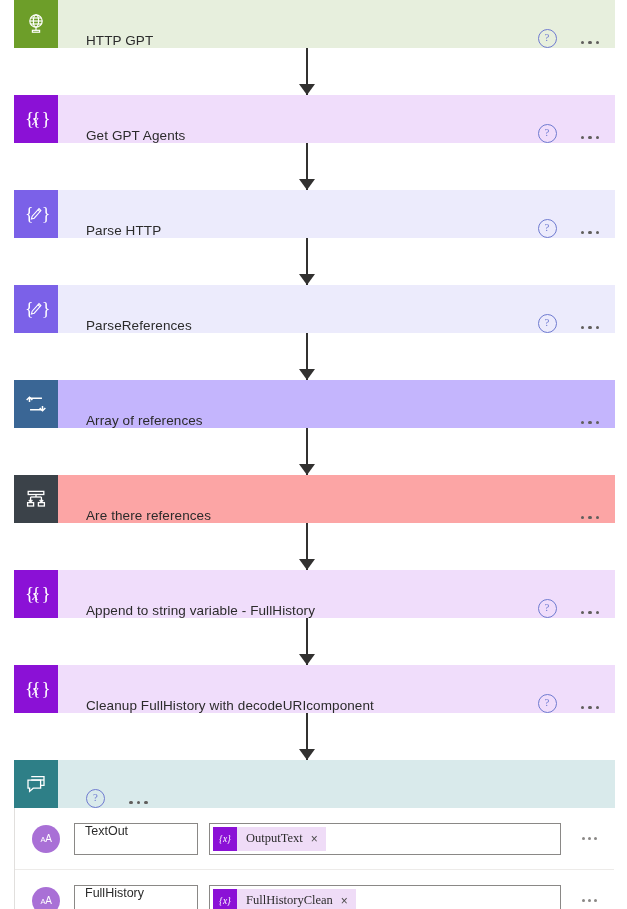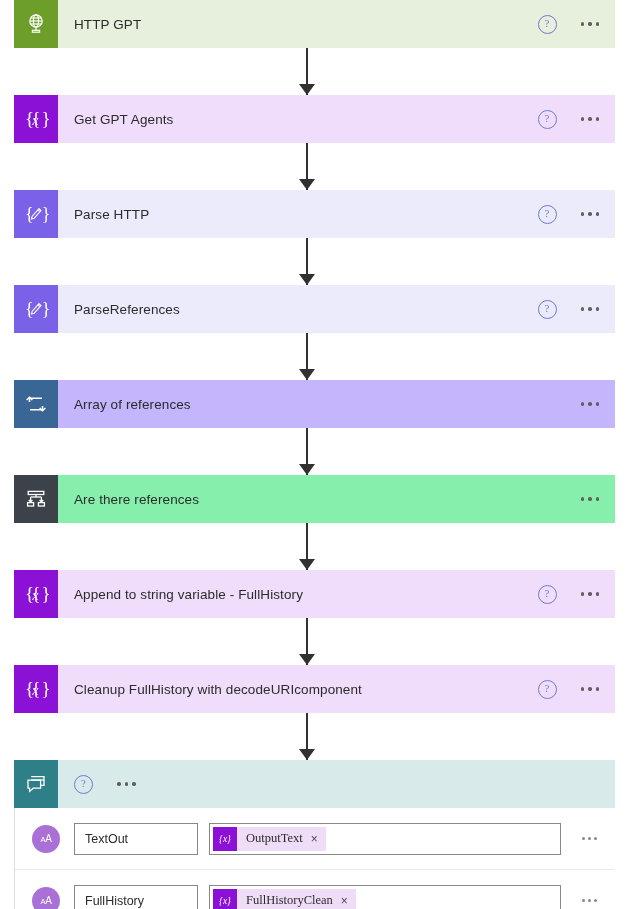--- a/index.html
+++ b/index.html
@@ -61,22 +61,22 @@
   .card .icon-box {
     width: 44px;
     min-width: 44px;
     display: flex;
     align-items: center;
     justify-content: center;
   }
   .card .body {
     flex: 1;
     display: flex;
-    align-items: center;
-    padding: 0 14px 0 16px;
+    align-items: flex-end;
+    padding: 0 14px 0 28px;
     min-width: 0;
   }
   .card .title {
     flex: 1;
     font-size: 13.5px;
     color: #2b2b2b;
     white-space: nowrap;
     overflow: hidden;
     text-overflow: ellipsis;
     letter-spacing: .1px;
@@ -144,21 +144,20 @@
     margin-right: 14px;
   }
   .avatar .sm { font-size: 7.5px; position: relative; top: 1px; }
   .key-field {
     width: 124px;
     min-width: 124px;
     height: 32px;
     border: 1px solid #8a8886;
     background: #ffffff;
     display: flex;
-    align-items: center;
     padding: 0 10px;
     box-sizing: border-box;
     font-size: 12.5px;
     color: #2b2b2b;
     margin-right: 11px;
   }
   .val-field {
     flex: 1;
     height: 32px;
     border: 1px solid #8a8886;
@@ -338,21 +337,21 @@
           <span></span>
           <span></span>
           <span></span>
         </div>
       </div>
     </div>
     <div class="connector">
       <div class="line"></div>
       <div class="head"></div>
     </div>
-    <div class="card" style="background:#86efac">
+    <div class="card" style="background:#fca5a5">
       <div class="icon-box" style="background:#3b4249">
 <svg class="gi" width="24" height="24" viewBox="0 0 24 24" fill="none" stroke="#ffffff" stroke-width="1.3">
   <rect x="4.2" y="4.4" width="15.6" height="3.1"></rect>
   <line x1="12" y1="7.5" x2="12" y2="10"></line>
   <path d="M6.6 10 H17.4"></path>
   <line x1="6.6" y1="10" x2="6.6" y2="14.2"></line>
   <line x1="17.4" y1="10" x2="17.4" y2="14.2"></line>
   <path d="M4.8 13 L6.6 15 L8.4 13"></path>
   <path d="M15.6 13 L17.4 15 L19.2 13"></path>
   <rect x="3.6" y="15.6" width="6" height="3.4"></rect>

